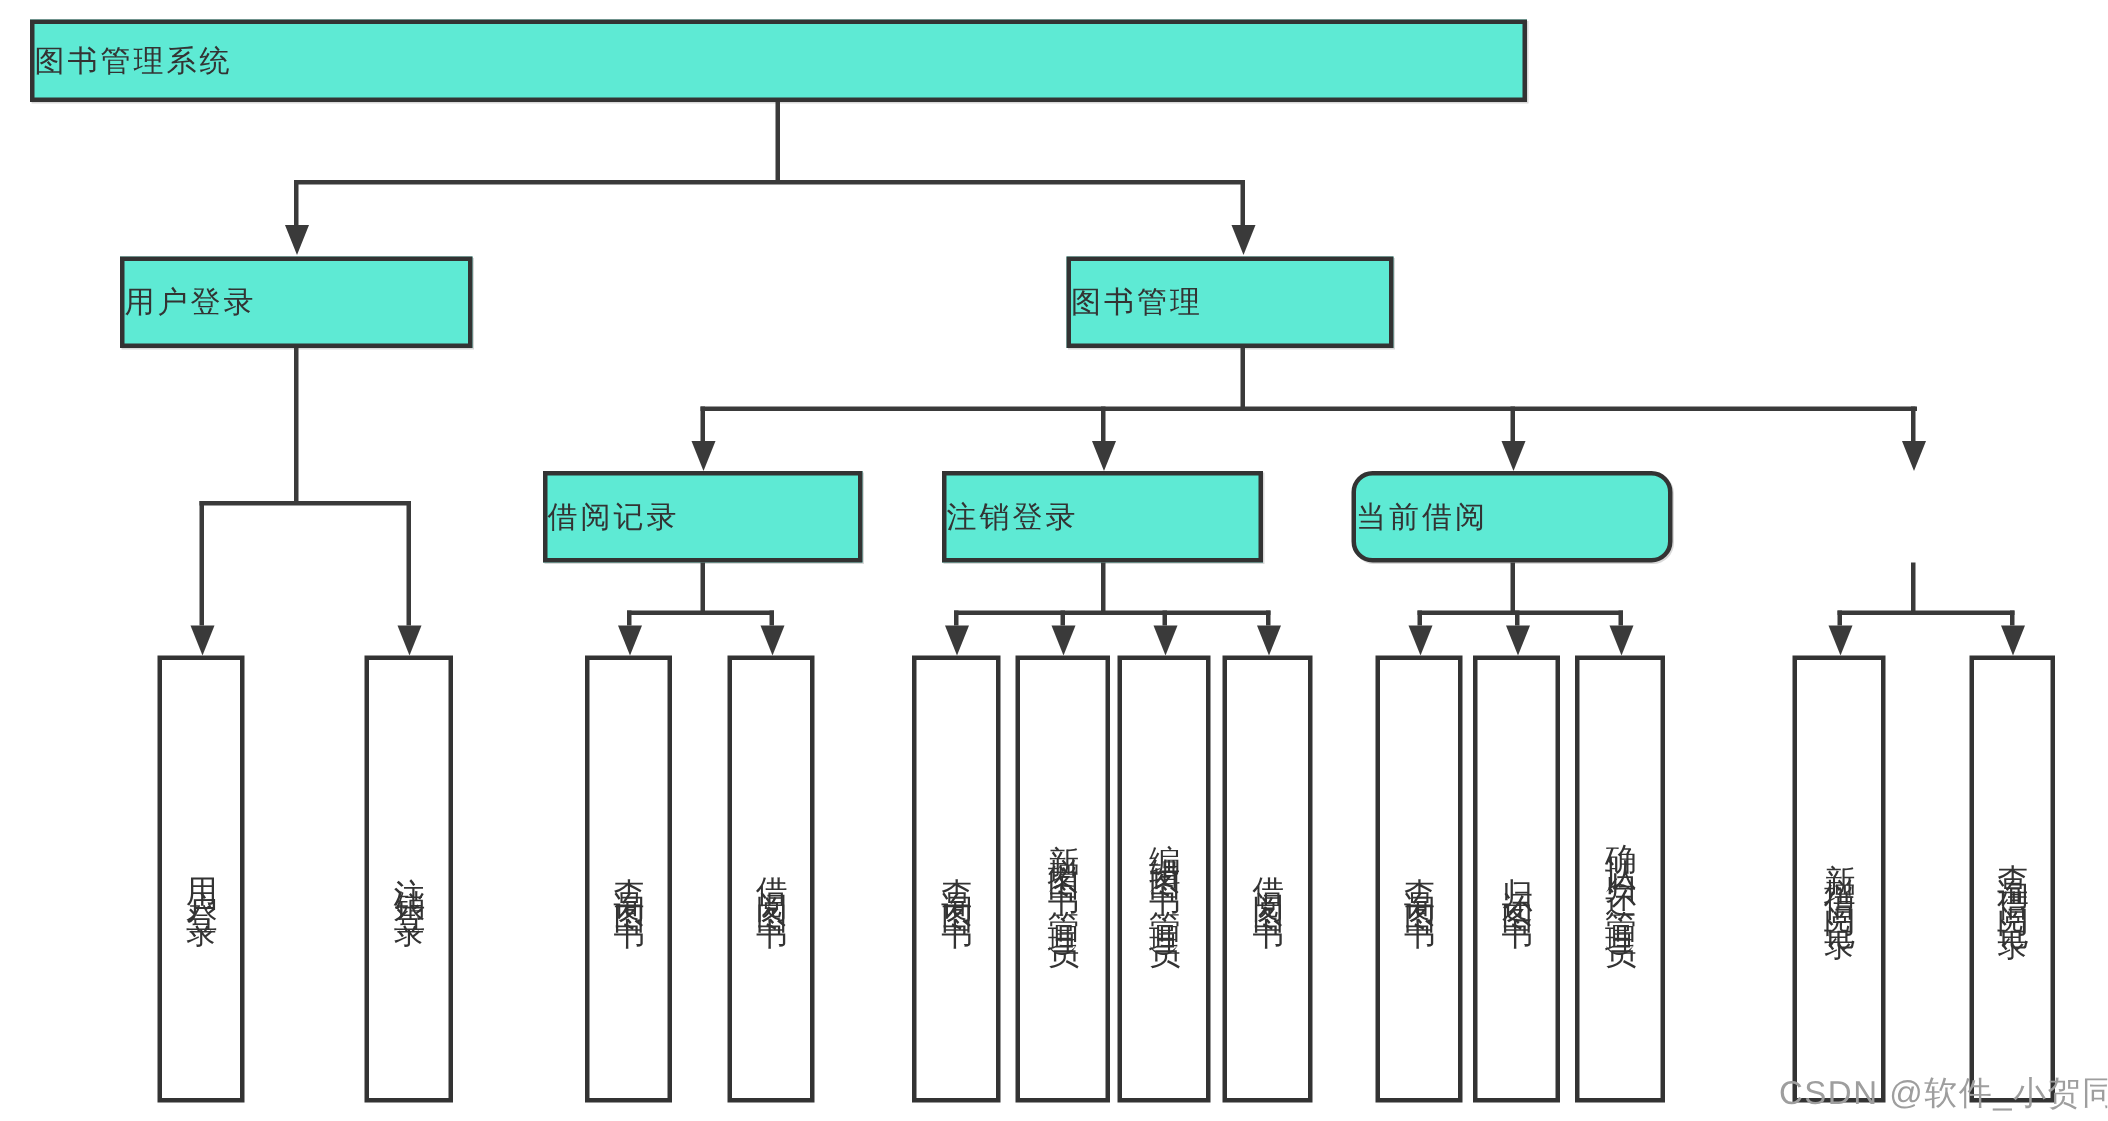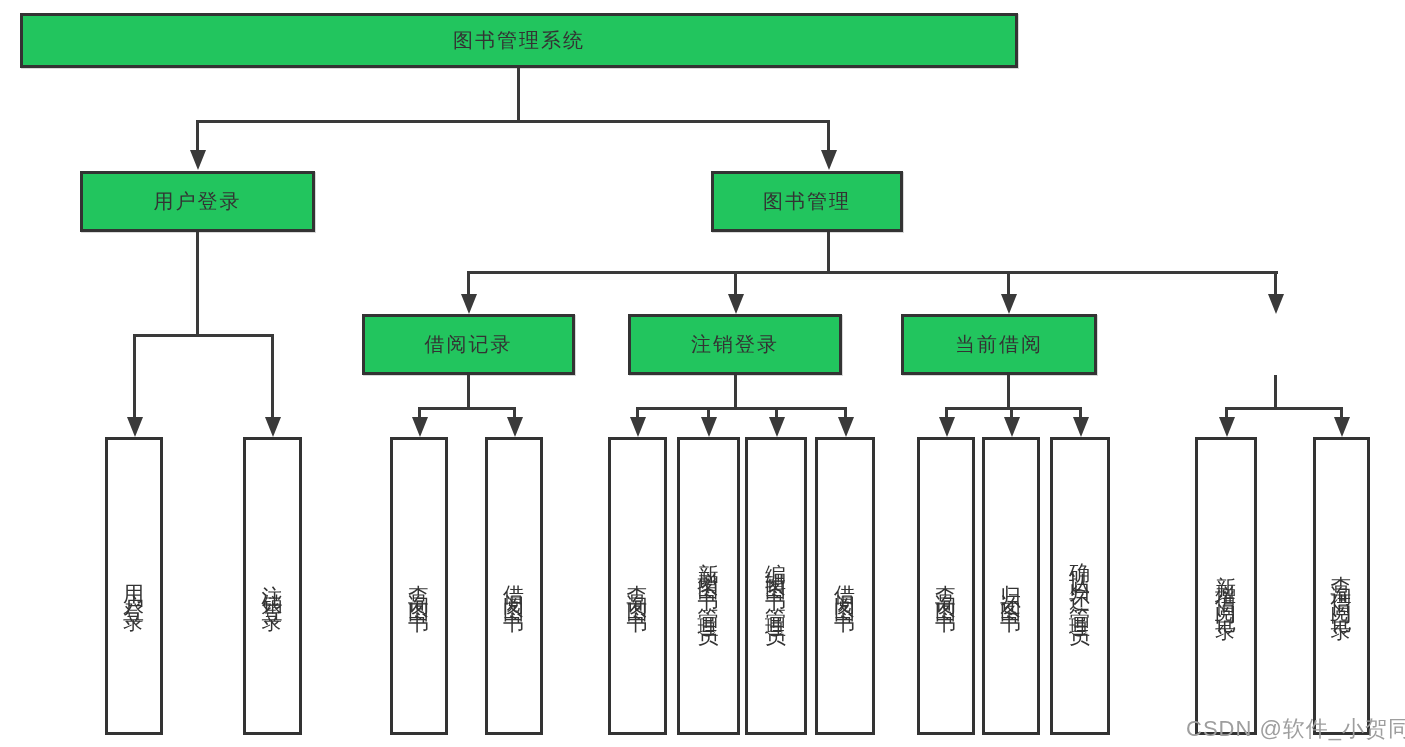--- a/index.html
+++ b/index.html
@@ -13,24 +13,23 @@
     width: 1405px;
     height: 747px;
     background: #ffffff;
     overflow: hidden;
     color: #333;
   }
   
   .hbox {
     position: absolute;
     border: 3px solid #333;
-    background: #22c55e;
+    background: #5eead4;
     display: flex;
     align-items: center;
-    justify-content: center;
     font-size: 20px;
     letter-spacing: 2px;
     color: #333;
     box-sizing: border-box;
     box-shadow: 1px 1px 0 rgba(0,0,0,0.15);
   }
   .vbox {
     position: absolute;
     border: 3px solid #333;
     background: #fff;
@@ -91,31 +90,31 @@
 
 <div id="stage">
 
   <div class="hbox" style="left:20px; top:13px; width:998px; height:55px;">
     <span>图书管理系统</span>
   </div>
 
   <div class="hbox" style="left:80px; top:171px; width:235px; height:61px;">
     <span>用户登录</span>
   </div>
-  <div class="hbox" style="left:711px; top:171px; width:192px; height:61px;">
+  <div class="hbox" style="left:711px; top:171px; width:218px; height:61px;">
     <span>图书管理</span>
   </div>
 
   <div class="hbox" style="left:362px; top:314px; width:213px; height:61px;">
     <span>借阅记录</span>
   </div>
   <div class="hbox" style="left:628px; top:314px; width:214px; height:61px;">
     <span>注销登录</span>
   </div>
-  <div class="hbox" style="left:901px; top:314px; width:196px; height:61px;">
+  <div class="hbox" style="left:901px; top:314px; width:214px; height:61px;border-radius:14px;">
     <span>当前借阅</span>
   </div>
 
   <div class="vbox" style="left:105px; width:58px;">
     <span class="vtext">用户登录</span>
   </div>
   <div class="vbox" style="left:243px; width:59px;">
     <span class="vtext">注销登录</span>
   </div>
 

